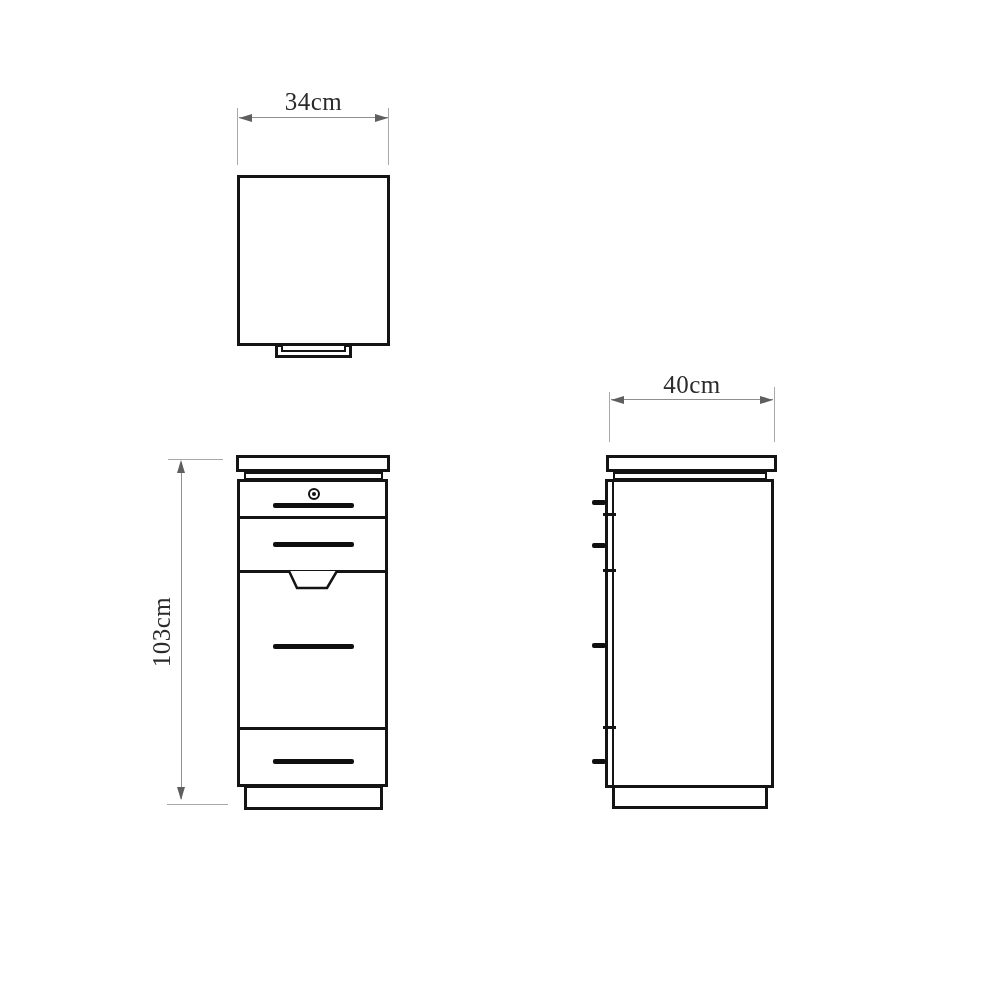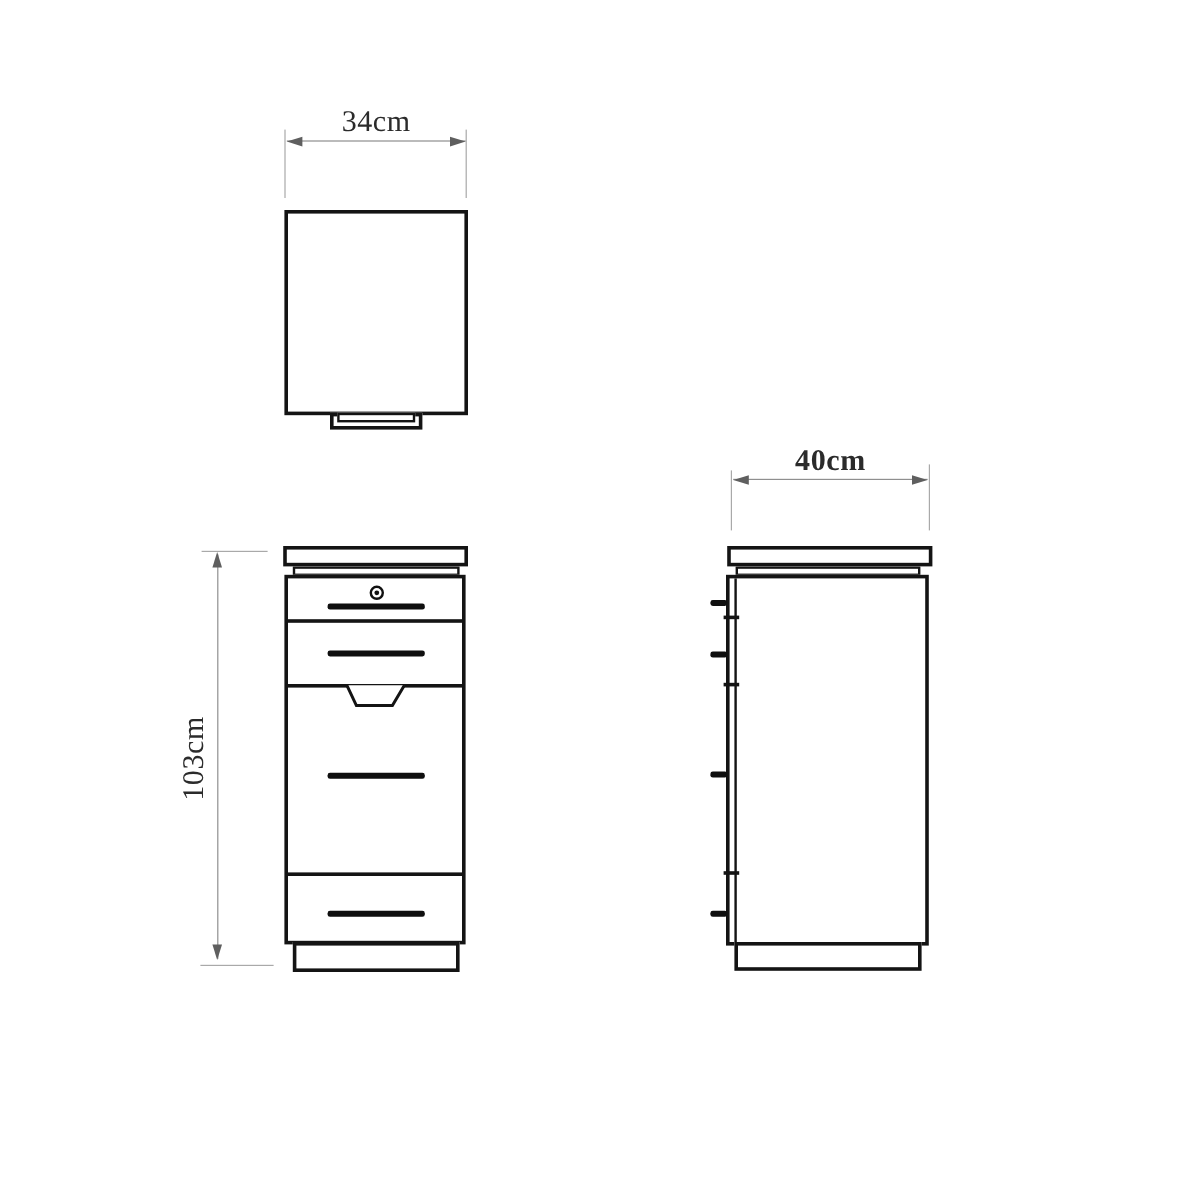--- a/index.html
+++ b/index.html
@@ -79,21 +79,21 @@
     <div class="abs handle-bar" style="left:273px;top:759px;width:81px;height:5px;"></div>
     <svg class="abs" style="left:280px;top:565px;" width="70" height="30" viewBox="280 565 70 30">
       <path d="M289,571 L297,588 L327,588 L337,571" fill="#ffffff" stroke="#141414" stroke-width="2.5"></path>
     </svg>
     <div class="abs outline" style="left:244px;top:785px;width:139px;height:25px;"></div>
   </section>
 
   <section>
 
     <div>
-      <div class="abs dim-label" style="left:611px;top:372px;width:162px;font-weight:bold;">40cm</div>
+      <div class="abs dim-label" style="left:611px;top:372px;width:162px;">40cm</div>
       <div class="abs ext-line" style="left:609px;top:392px;width:1px;height:50px;"></div>
       <div class="abs ext-line" style="left:774px;top:387px;width:1px;height:55px;"></div>
       <div class="abs dim-line" style="left:611px;top:399px;width:162px;height:1px;"></div>
       <div class="abs arr arr-left" style="left:611px;top:396px;"></div>
       <div class="abs arr arr-right" style="left:760px;top:396px;"></div>
     </div>
 
     <div class="abs outline" style="left:606px;top:455px;width:171px;height:17px;"></div>
     <div class="abs thin-outline" style="left:613px;top:472px;width:154px;height:8px;"></div>
     <div class="abs outline" style="left:605px;top:479px;width:169px;height:309px;"></div>

